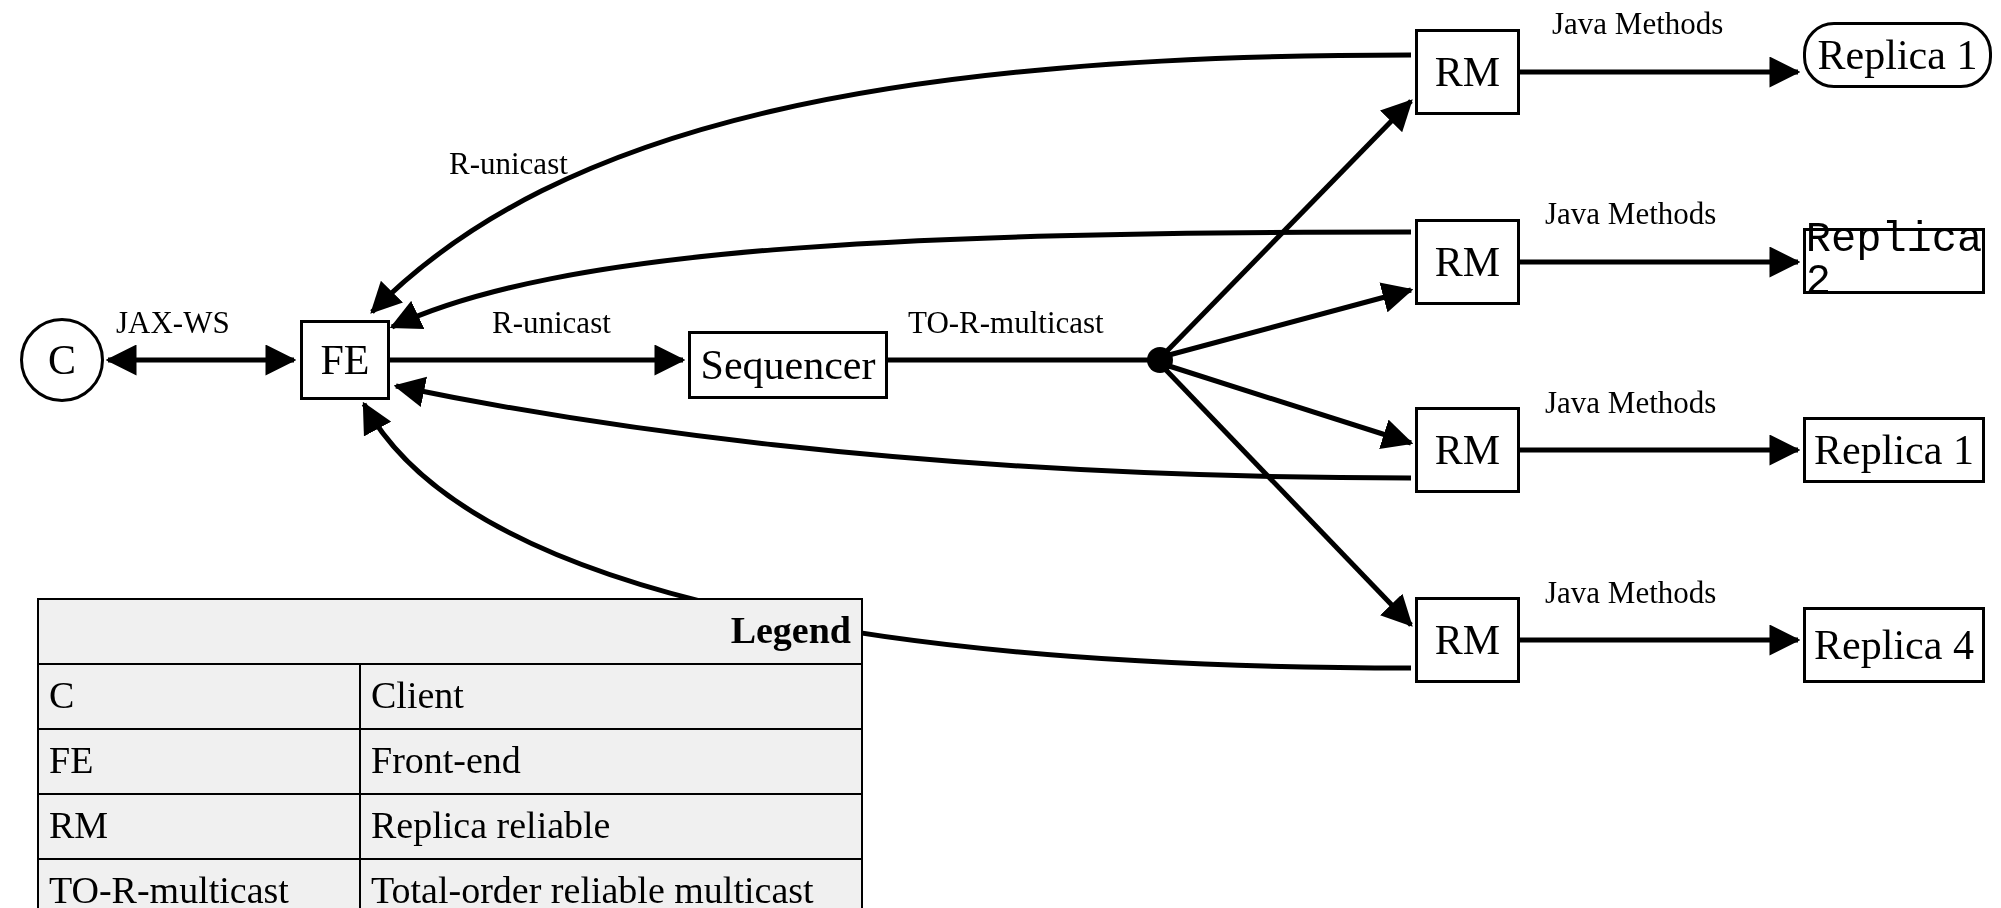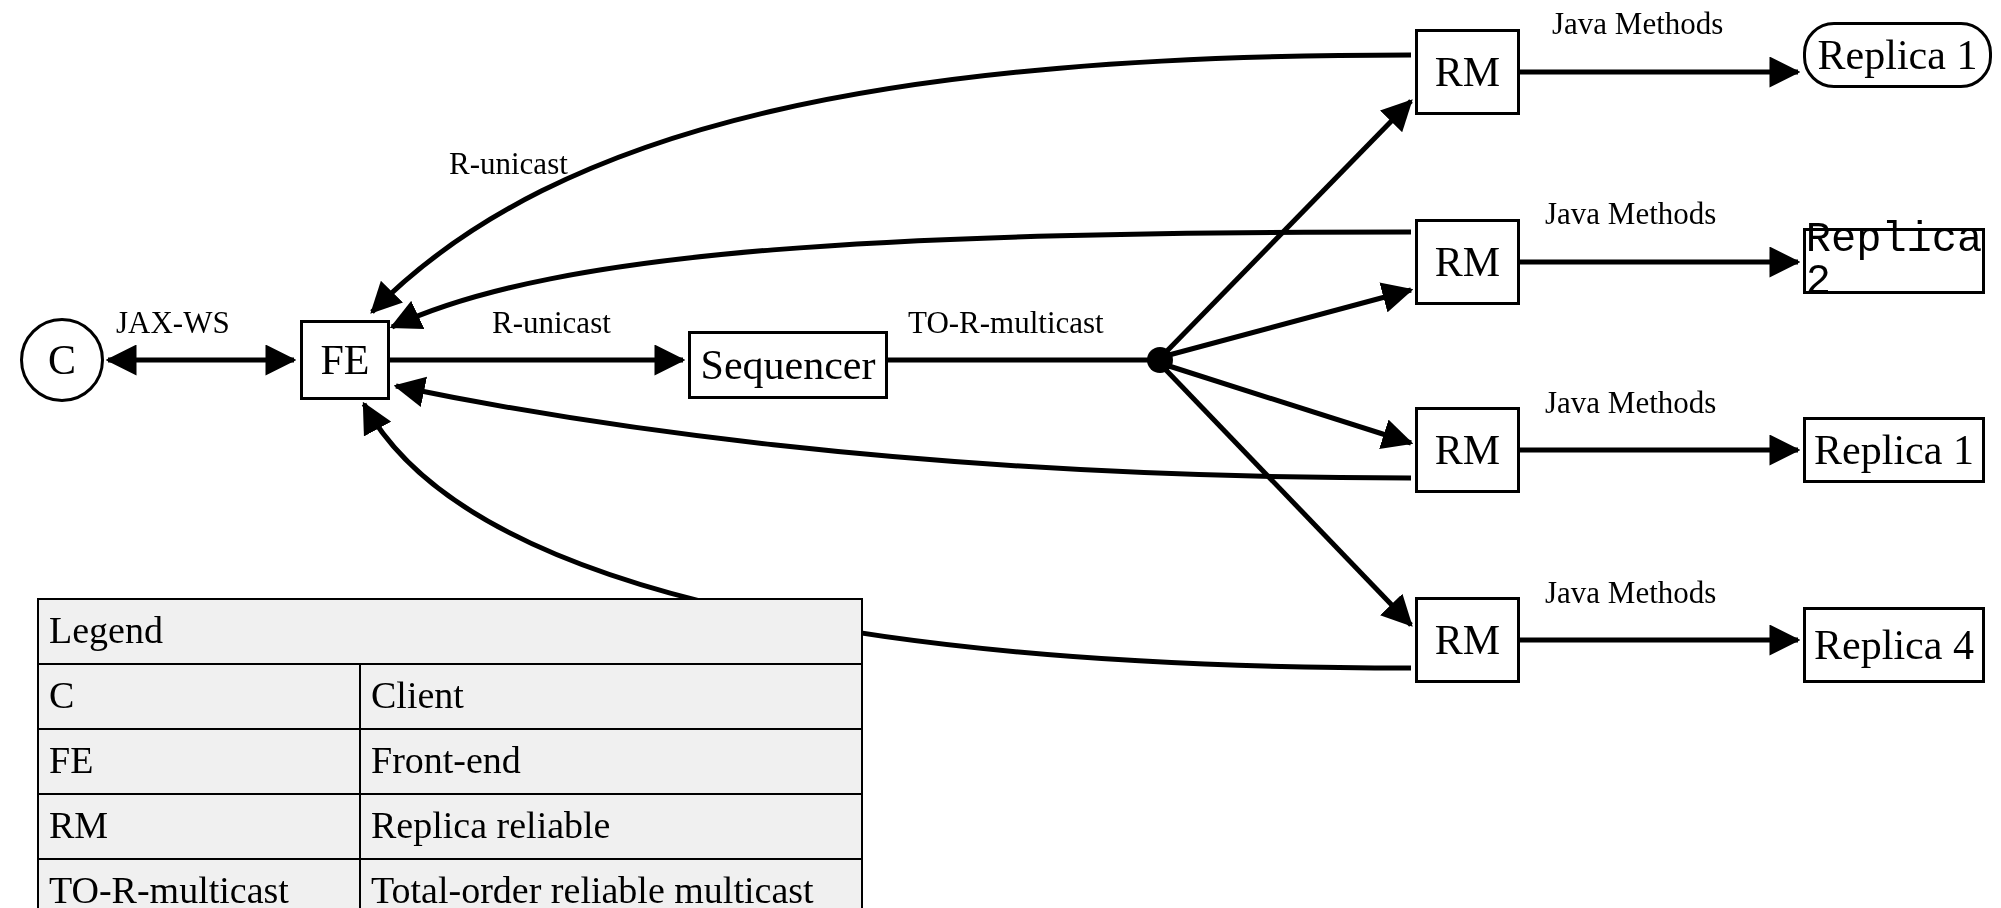--- a/index.html
+++ b/index.html
@@ -61,21 +61,22 @@
   #legend td {
     border: 2px solid #000;
     background: #f0f0f0;
     font-size: 38px;
     line-height: 1;
     padding: 6px 10px 9px 10px;
     height: 48px;
     vertical-align: middle;
   }
   #legend td.title {
-    text-align: left;
+    text-align: right;
+    font-weight: bold;
   }
   #legend td.key {
     width: 300px;
   }
 </style>
 </head>
 <body>
 
 <div id="canvas">
 

